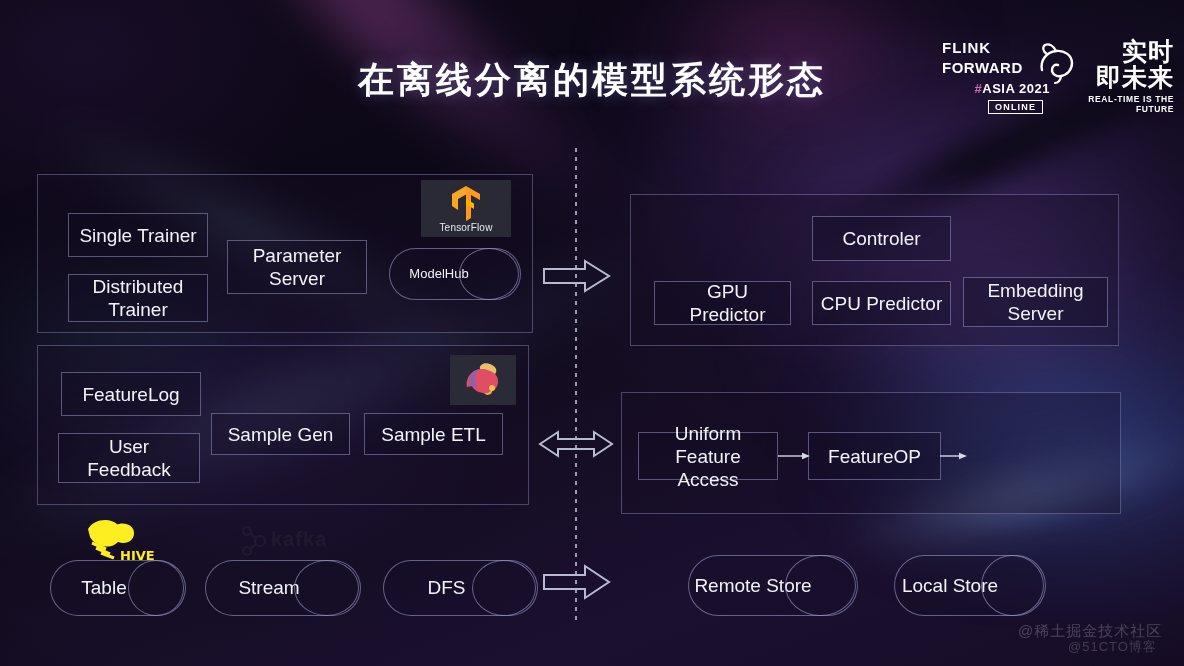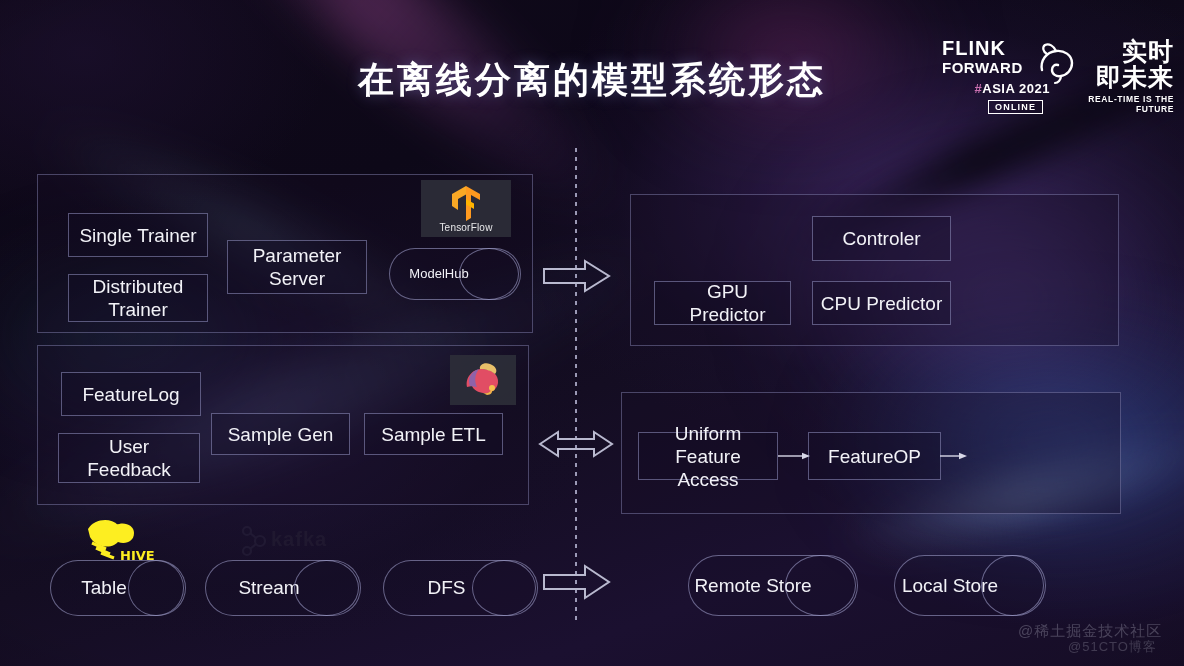--- a/index.html
+++ b/index.html
@@ -118,21 +118,21 @@
     display: flex;
     align-items: center;
     gap: 8px;
   }
   .logo-left {
     position: relative;
     width: 122px;
     text-align: left;
   }
   .ff-line {
-    font-size: 20px; font-weight: bold; line-height: 20px;
+    font-size: 15px; font-weight: bold; line-height: 20px;
     letter-spacing: 1px; color: #fff;
   }
   .ff-line2 { font-size: 15px; letter-spacing: 0.5px; }
   .ff-asia {
     margin-top: 3px;
     font-size: 13px; font-weight: bold; letter-spacing: 0.5px;
     color: #fff; text-align: right; padding-right: 2px;
   }
   .ff-asia .hash { color: #c86fb0; }
   .ff-online {
@@ -405,20 +405,21 @@
   <div class="cyl" id="c-dfs">
     <span class="cyl-label">DFS</span>
     <span class="cyl-end"></span>
   </div>
 
   <div class="container-box" id="cont-serve"></div>
 
   <div class="node" id="n-ctrl">Controler</div>
   <div class="node" id="n-gpu">GPU Predictor</div>
   <div class="node" id="n-cpu">CPU Predictor</div>
+  <div class="node" id="n-embed">Embedding Server</div>
 
   <div class="container-box" id="cont-feature"></div>
 
   <div class="node" id="n-ufa">Uniform Feature Access</div>
   <div class="node" id="n-fop">FeatureOP</div>
 
   <svg class="conn" id="conn-1" viewBox="0 0 32 10">
     <path d="M0 5 L25 5" stroke="#d8d8e8" stroke-width="1.4" fill="none"></path>
     <polygon points="32,5 24,1.8 24,8.2" fill="#d8d8e8"></polygon>
   </svg>

